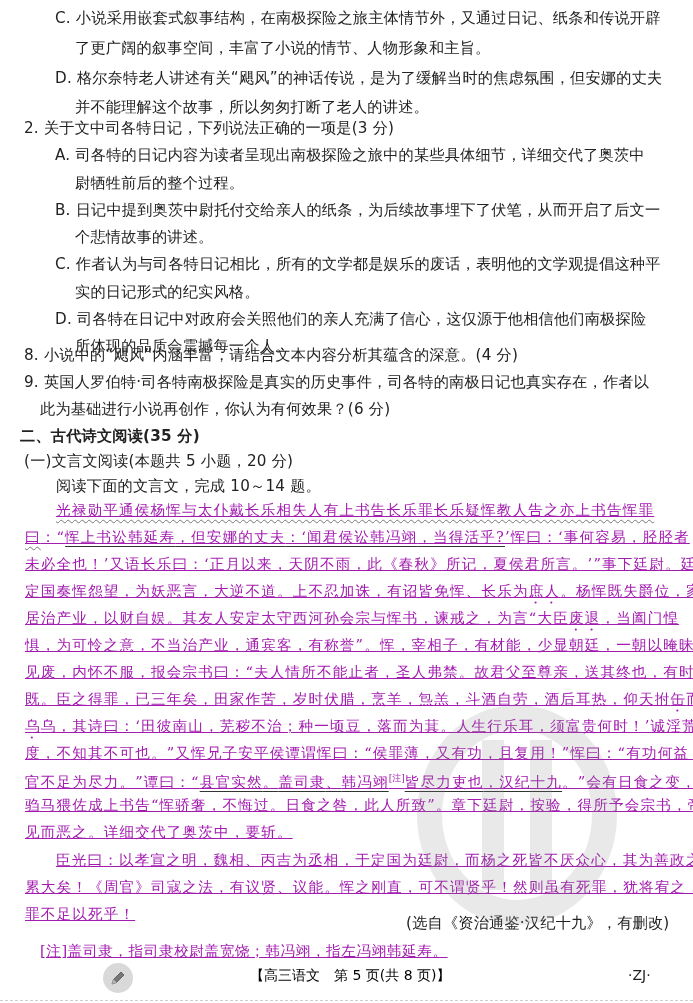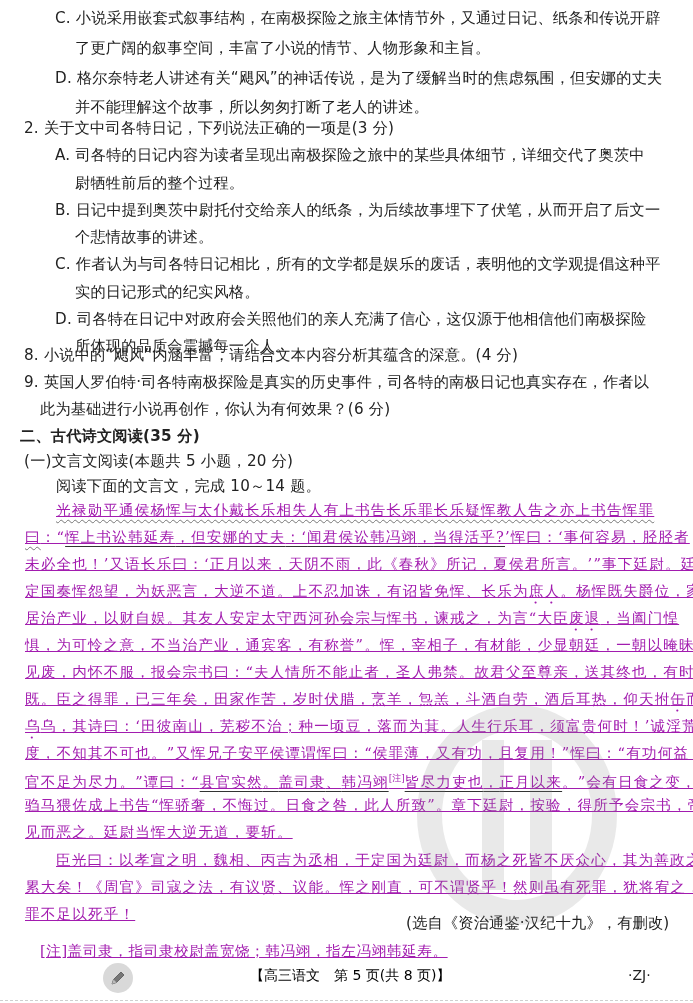--- a/index.html
+++ b/index.html
@@ -99,25 +99,25 @@
     <span>既。臣之得罪，已三年矣，田家作苦，岁时伏腊，烹羊，炰羔，斗酒自劳，酒后耳热，仰天拊</span><span class="dot">缶</span><span>而呼</span>
   </div>
 
   <div class="line cls" style="left:25px; top:716px;">
     <span class="dot">乌</span><span>乌，其诗曰：‘田彼南山，芜秽不治；种一顷豆，落而为萁。人生行乐耳，须富贵何时！’诚淫荒无</span>
   </div>
 
   <div class="line cls" style="left:25px; top:743px;">度，不知其不可也。”又恽兄子安平侯谭谓恽曰：“侯罪薄，又有功，且复用！”恽曰：“有功何益！县</div>
 
   <div class="line cls" style="left:25px; top:768px;">
-    <span>官不足为尽力。”谭曰：“</span><span class="u-solid">县官实然</span><span class="u-solid">。</span><span class="u-solid">盖司隶</span><span class="u-solid">、</span><span class="u-solid">韩冯翊</span><sup class="note">[注]</sup><span class="u-solid">皆尽力吏也</span><span class="u-solid">，</span><span class="u-solid">正月以来</span><span>。”会有日食之变，</span>
+    <span>官不足为尽力。”谭曰：“</span><span class="u-solid">县官实然</span><span class="u-solid">。</span><span class="u-solid">盖司隶</span><span class="u-solid">、</span><span class="u-solid">韩冯翊</span><sup class="note">[注]</sup><span class="u-solid">皆尽力吏也</span><span class="u-solid">，</span><span class="u-solid">汉纪十九</span><span>。”会有日食之变，</span>
   </div>
 
   <div class="line cls" style="left:25px; top:795px;">驺马猥佐成上书告“恽骄奢，不悔过。日食之咎，此人所致”。章下廷尉，按验，得所予会宗书，帝</div>
-  <div class="line cls" style="left:25px; top:822px;">见而恶之。廷尉当恽大逆无道，要斩。</div>
+  <div class="line cls" style="left:25px; top:822px;">见而恶之。详细交代了奥茨中，要斩。</div>
   <div class="line cls" style="left:56px; top:850px;">臣光曰：以孝宣之明，魏相、丙吉为丞相，于定国为廷尉，而杨之死皆不厌众心，其为善政之</div>
   <div class="line cls" style="left:25px; top:877px;">累大矣！《周官》司寇之法，有议贤、议能。恽之刚直，可不谓贤乎！然则虽有死罪，犹将宥之，况</div>
   <div class="line cls" style="left:25px; top:904px;">罪不足以死乎！</div>
 
   <div class="line" style="left:406px; top:913px;">(选自《资治通鉴·汉纪十九》，有删改)</div>
   <div class="line cls" style="left:40px; top:941px; letter-spacing:0.6px;">[注]盖司隶，指司隶校尉盖宽饶；韩冯翊，指左冯翊韩延寿。</div>
 
   <svg class="watermark" viewBox="0 0 210 230">
     <path d="M105 5 A100 110 0 1 0 105 225 A100 110 0 1 0 105 5 Z M105 30 A75 85 0 1 1 105 200 A75 85 0 1 1 105 30 Z" fill="#888" fill-rule="evenodd"></path>
     <rect x="70" y="40" width="22" height="150" fill="#888"></rect>

